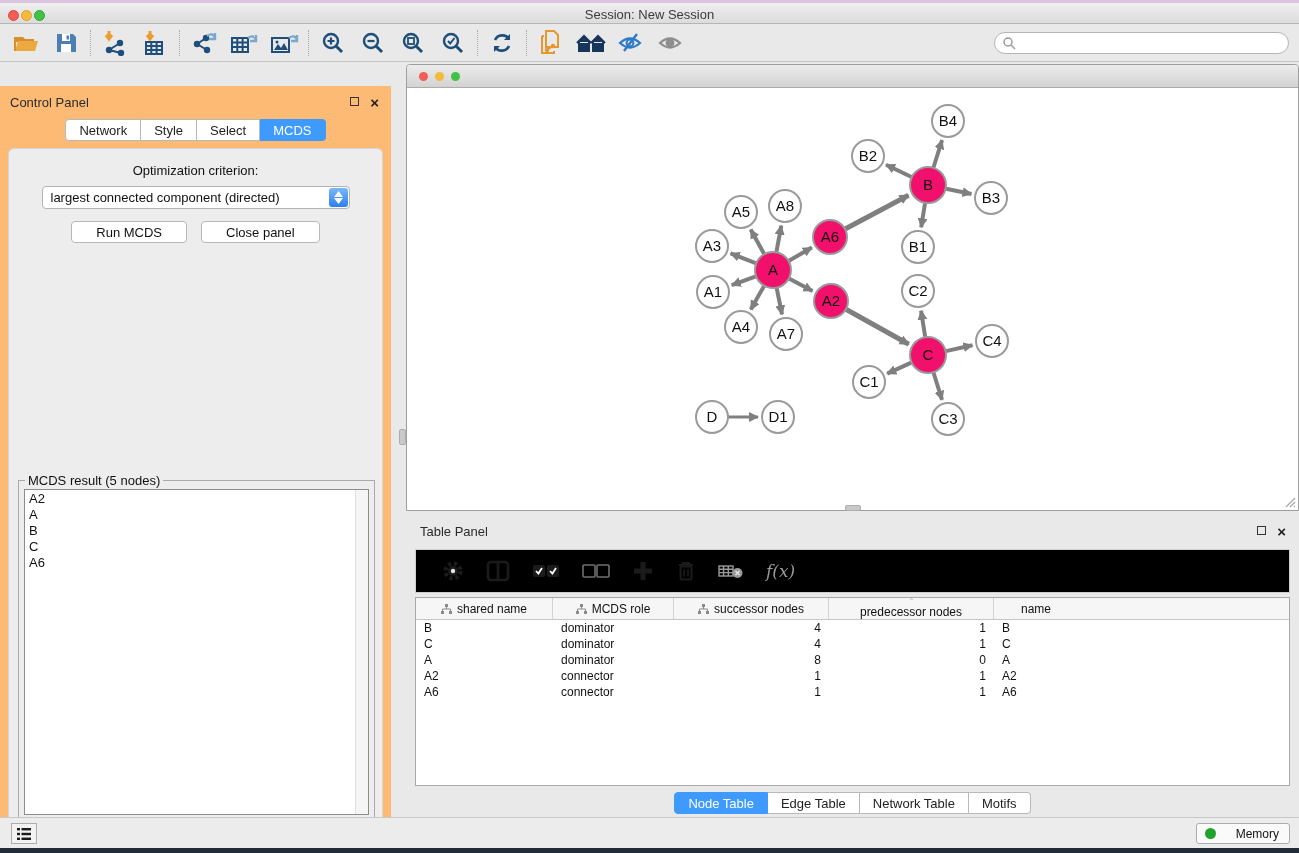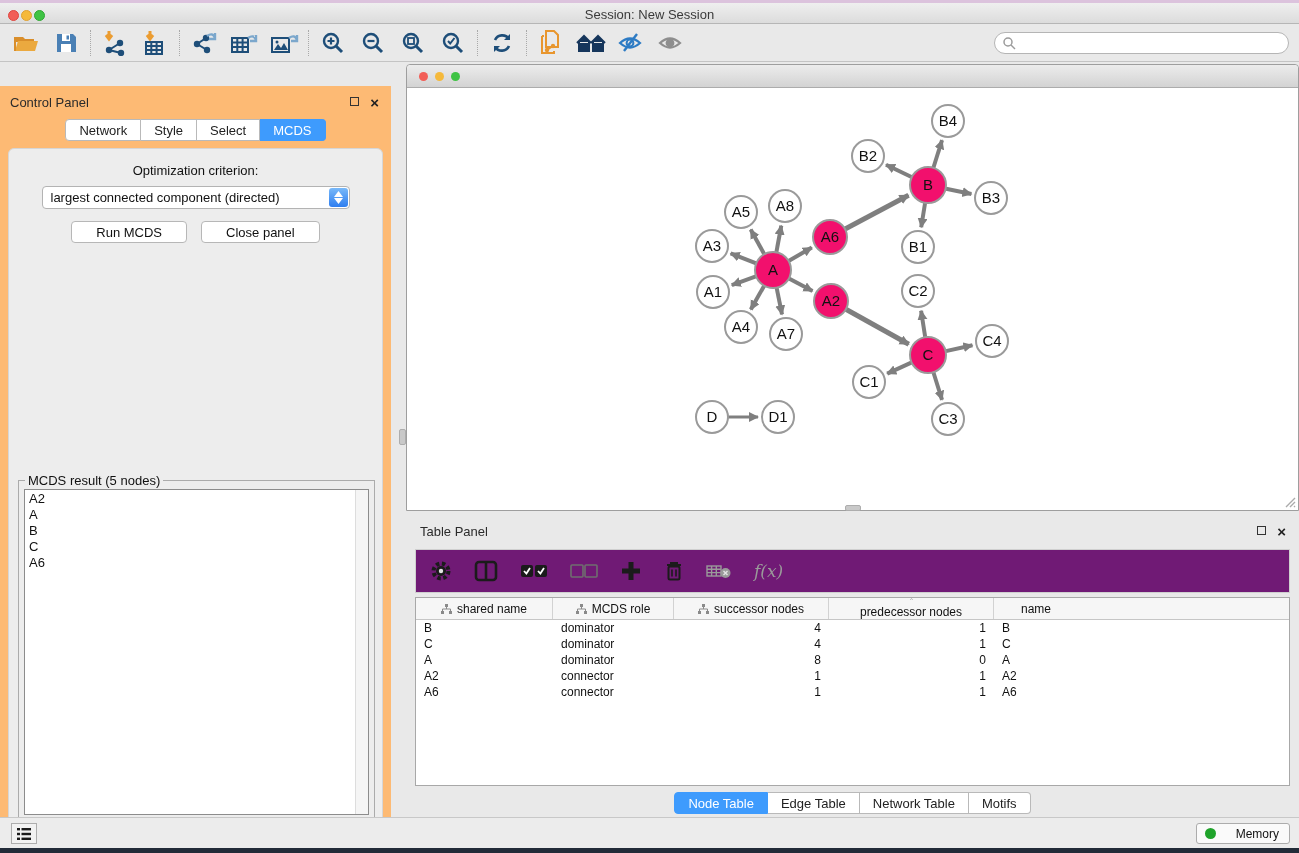--- a/index.html
+++ b/index.html
@@ -75,22 +75,22 @@
   .net-canvas { position:absolute; left:0; top:23px; width:891px; height:422px; background:#FFF; overflow:hidden; }
   .resize-grip { position:absolute; right:2px; bottom:2px; width:14px; height:14px; }
   .grip-left { position:absolute; left:-8px; top:364px; width:7px; height:16px; background:#C9C9C9; border:1px solid #ADADAD; border-radius:2px; }
   .grip-bottom { position:absolute; left:438px; bottom:-1px; width:16px; height:6px; background:#C9C9C9; border:1px solid #ADADAD; border-radius:2px; }
 
   
   .table-panel { position:absolute; left:406px; top:511px; width:893px; height:306px; background:#E9E9E9; }
   .tp-header { position:absolute; left:14px; top:13px; }
   .tp-float { position:absolute; right:33px; top:15px; }
   .tp-close { position:absolute; right:13px; top:16px; }
-  .tp-toolbar { position:absolute; left:9px; top:38px; width:875px; height:44px; background:#701a75;
-    border:1px solid #CFCFCF; display:flex; align-items:center; padding-left:14px; gap:22px; }
+  .tp-toolbar { position:absolute; left:9px; top:38px; width:875px; height:44px; background:#000000;
+    border:1px solid #CFCFCF; display:flex; align-items:center; padding-left:26px; gap:22px; }
   .fx-label { font-family:"DejaVu Serif",serif; font-style:italic; font-size:17px; color:#9A9A9A; }
   .tp-table { position:absolute; left:9px; top:86px; width:875px; height:189px; background:#FFF; border:1px solid #A8A8A8; font-size:12px; }
   .thead { display:flex; height:22px; background:#F6F6F6; border-bottom:1px solid #C6C6C6; }
   .th { display:flex; align-items:center; justify-content:center; gap:5px; color:#111; border-right:1px solid #D2D2D2; }
   .th:last-child { border-right:none; }
   .trow { display:flex; height:16px; align-items:center; color:#111; }
   .td { padding:0 8px; overflow:hidden; white-space:nowrap; }
   .c0 { width:137px; } .c1 { width:121px; } .c2 { width:155px; } .c3 { width:165px;flex-direction:column; } .c4 { width:84px; }
   .num { text-align:right; }
   .tp-tabs { position:absolute; left:0; top:281px; width:100%; display:flex; justify-content:center; }

